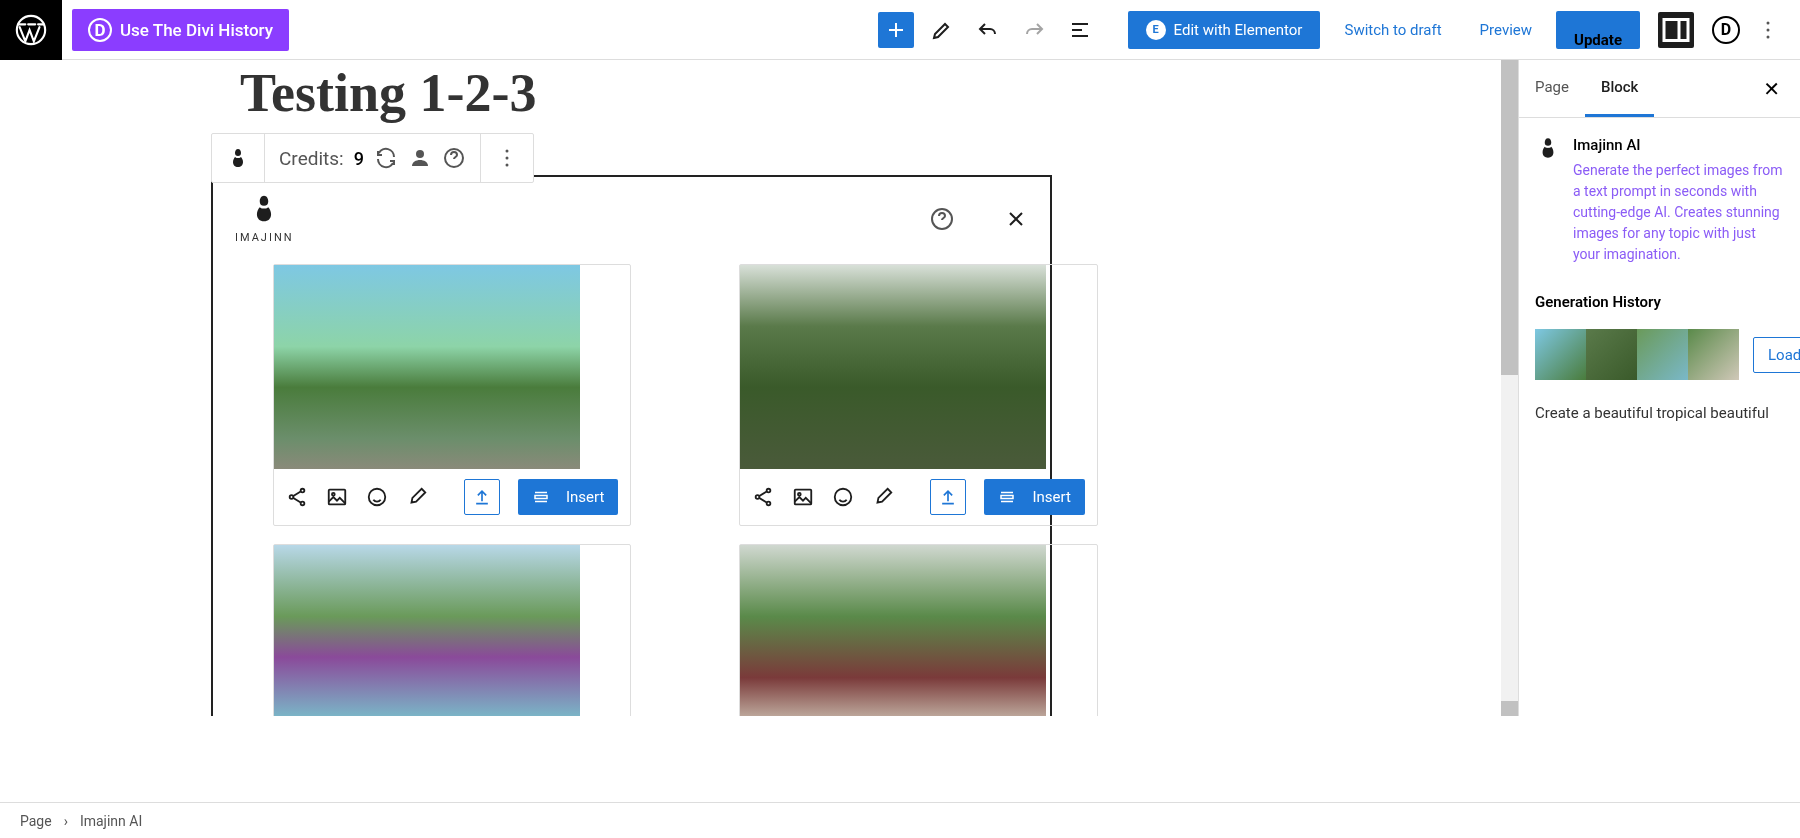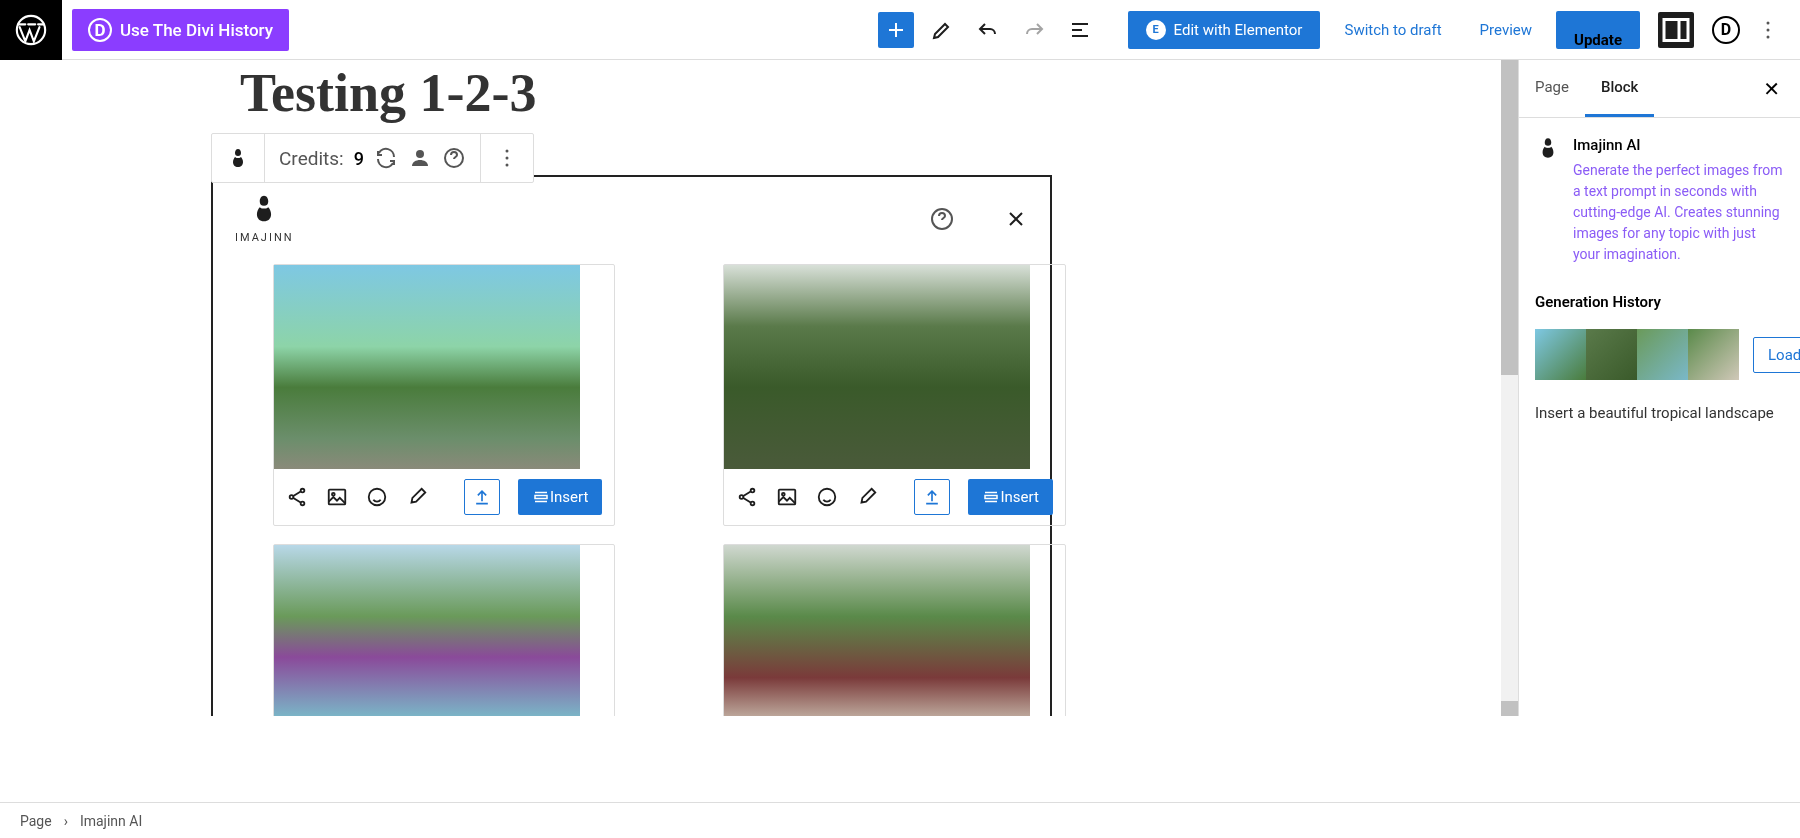--- a/index.html
+++ b/index.html
@@ -52,21 +52,21 @@
 .ai-header-icon { width: 24px; height: 24px; margin-left: 18px; cursor: pointer; display: flex; align-items: center; justify-content: center; }
 
 .img-grid { display: grid; grid-template-columns: 1fr 1fr; gap: 18px 108px; padding: 4px 60px 10px; }
 .img-card { border: 1px solid #ddd; border-radius: 2px; }
 .img-box { width: 306px; height: 204px; background: #3a6; display: flex; align-items: center; justify-content: center; position: relative; overflow: hidden; }
 .card-actions { display: flex; align-items: center; padding: 10px 12px; gap: 18px; }
 .card-actions-spacer { flex: 1; }
 .ca-icon { width: 22px; height: 22px; cursor: pointer; display: flex; align-items: center; justify-content: center; }
 .upload-btn { width: 36px; height: 36px; border: 1.5px solid #1e76d6; display: flex; align-items: center; justify-content: center; cursor: pointer; border-radius: 2px; }
 .upload-btn svg { stroke: #1e76d6; }
-.insert-btn { background: #1e76d6; color: #fff; height: 36px; padding: 0 14px; display: flex; align-items: center; gap: 0; border-radius: 2px; cursor: pointer; font-size: 15px; }
+.insert-btn { background: #1e76d6; color: #fff; height: 36px; padding: 0 14px; display: flex; align-items: center; gap: 16px; border-radius: 2px; cursor: pointer; font-size: 15px; }
 
 
 .sidebar { width: 282px; border-left: 1px solid #ddd; padding: 0; background: #fff; }
 .sb-tabs { display: flex; border-bottom: 1px solid #ddd; align-items: center; padding-right: 12px; }
 .sb-tab { padding: 18px 16px; font-size: 15px; color: #555; cursor: pointer; border-bottom: 3px solid transparent; }
 .sb-tab.active { border-bottom-color: #1e76d6; color: #1e1e1e; font-weight: 500; }
 .sb-tabs-spacer { flex: 1; }
 .sb-close { font-size: 20px; cursor: pointer; padding: 8px; }
 .sb-block-info { padding: 18px 16px; display: flex; gap: 12px; }
 .sb-block-name { font-size: 15px; font-weight: 500; }
@@ -358,21 +358,21 @@
     <div class="sb-section-title">Generation History</div>
     <div class="sb-history">
       <div class="sb-thumbs">
         <div class="sb-thumb thumb1"></div>
           <div class="sb-thumb thumb2"></div>
           <div class="sb-thumb thumb3"></div>
           <div class="sb-thumb thumb4"></div>
       </div>
       <div class="load-btn">Load</div>
     </div>
-    <div class="sb-prompt">Insert a beautiful tropical landscape</div>
+    <div class="sb-prompt">Create a beautiful tropical beautiful</div>
   </div>
 </div>
 
 <div class="footer">
   <span>Page</span>
   <span>›</span>
   <span>Imajinn AI</span>
 </div>
 
 </body></html>

